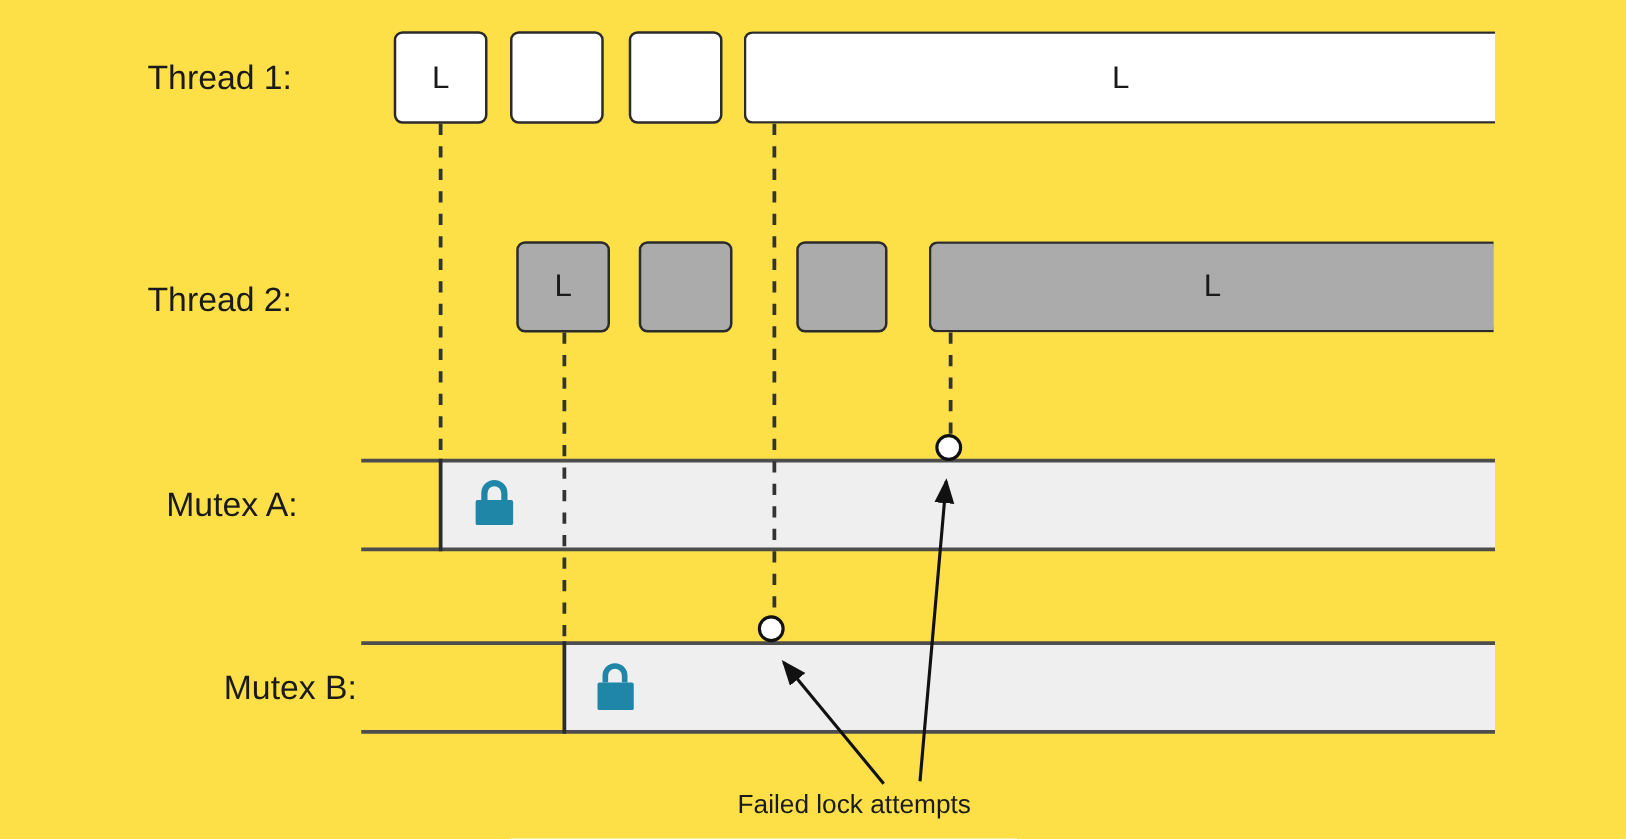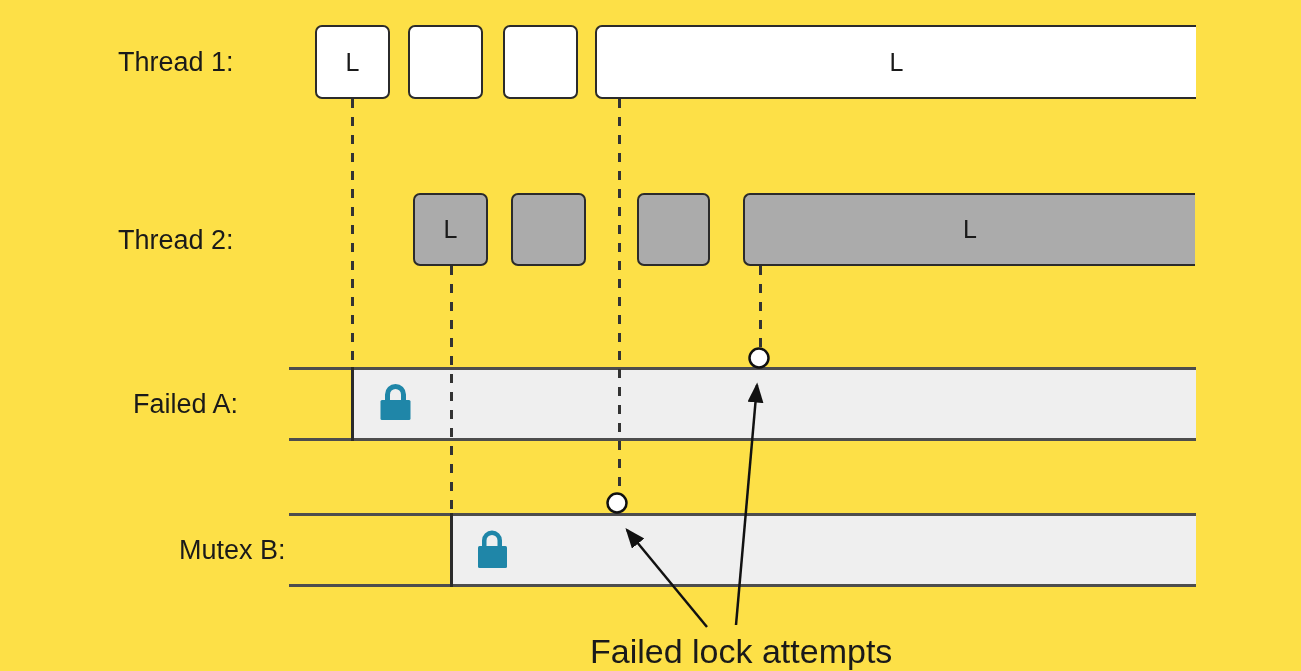--- a/index.html
+++ b/index.html
@@ -45,21 +45,21 @@
   }
   .blk.t1 { background: #ffffff; }
   .blk.t2 { background: #ababab; }
   .blk.clip-right {
     border-top-right-radius: 0;
     border-bottom-right-radius: 0;
     border-right: none;
   }
   .caption {
     position: absolute;
-    font-size: 34px;
+    font-size: 21px;
     color: #1a1a1a;
     white-space: nowrap;
   }
 </style>
 </head>
 <body>
 
 <div id="stage">
 
   <svg class="layer">
@@ -108,21 +108,21 @@
       <path d="M5,15 L5,9.5 A10,10 0 0 1 25,9.5 L25,15 L20.5,15 L20.5,9.5
                A5.5,5.5 0 0 0 9.5,9.5 L9.5,15 Z" fill="#1f86a8"></path>
       <rect x="1" y="15" width="29" height="22" rx="1.5" fill="#1f86a8"></rect>
     </g>
   </svg>
 
   <div class="row-label" style="left:118px; top:47px;">Thread 1:</div>
 
   <div class="row-label" style="left:118px; top:225px;">Thread 2:</div>
 
-  <div class="row-label" style="left:133px; top:389px;">Failed A:</div>
+  <div class="row-label" style="left:133px; top:389px;">Mutex A:</div>
 
   <div class="row-label" style="left:133px; top:535px;margin-left:46px;">Mutex B:</div>
 
   <div class="blk t1" style="left:315px; top:25px; width:75px; height:74px;">L</div>
 
   <div class="blk t1" style="left:408px; top:25px; width:75px; height:74px;"></div>
 
   <div class="blk t1" style="left:503px; top:25px; width:75px; height:74px;"></div>
 
   <div class="blk t1 clip-right" style="left:595px; top:25px; width:601px; height:74px;">L</div>

